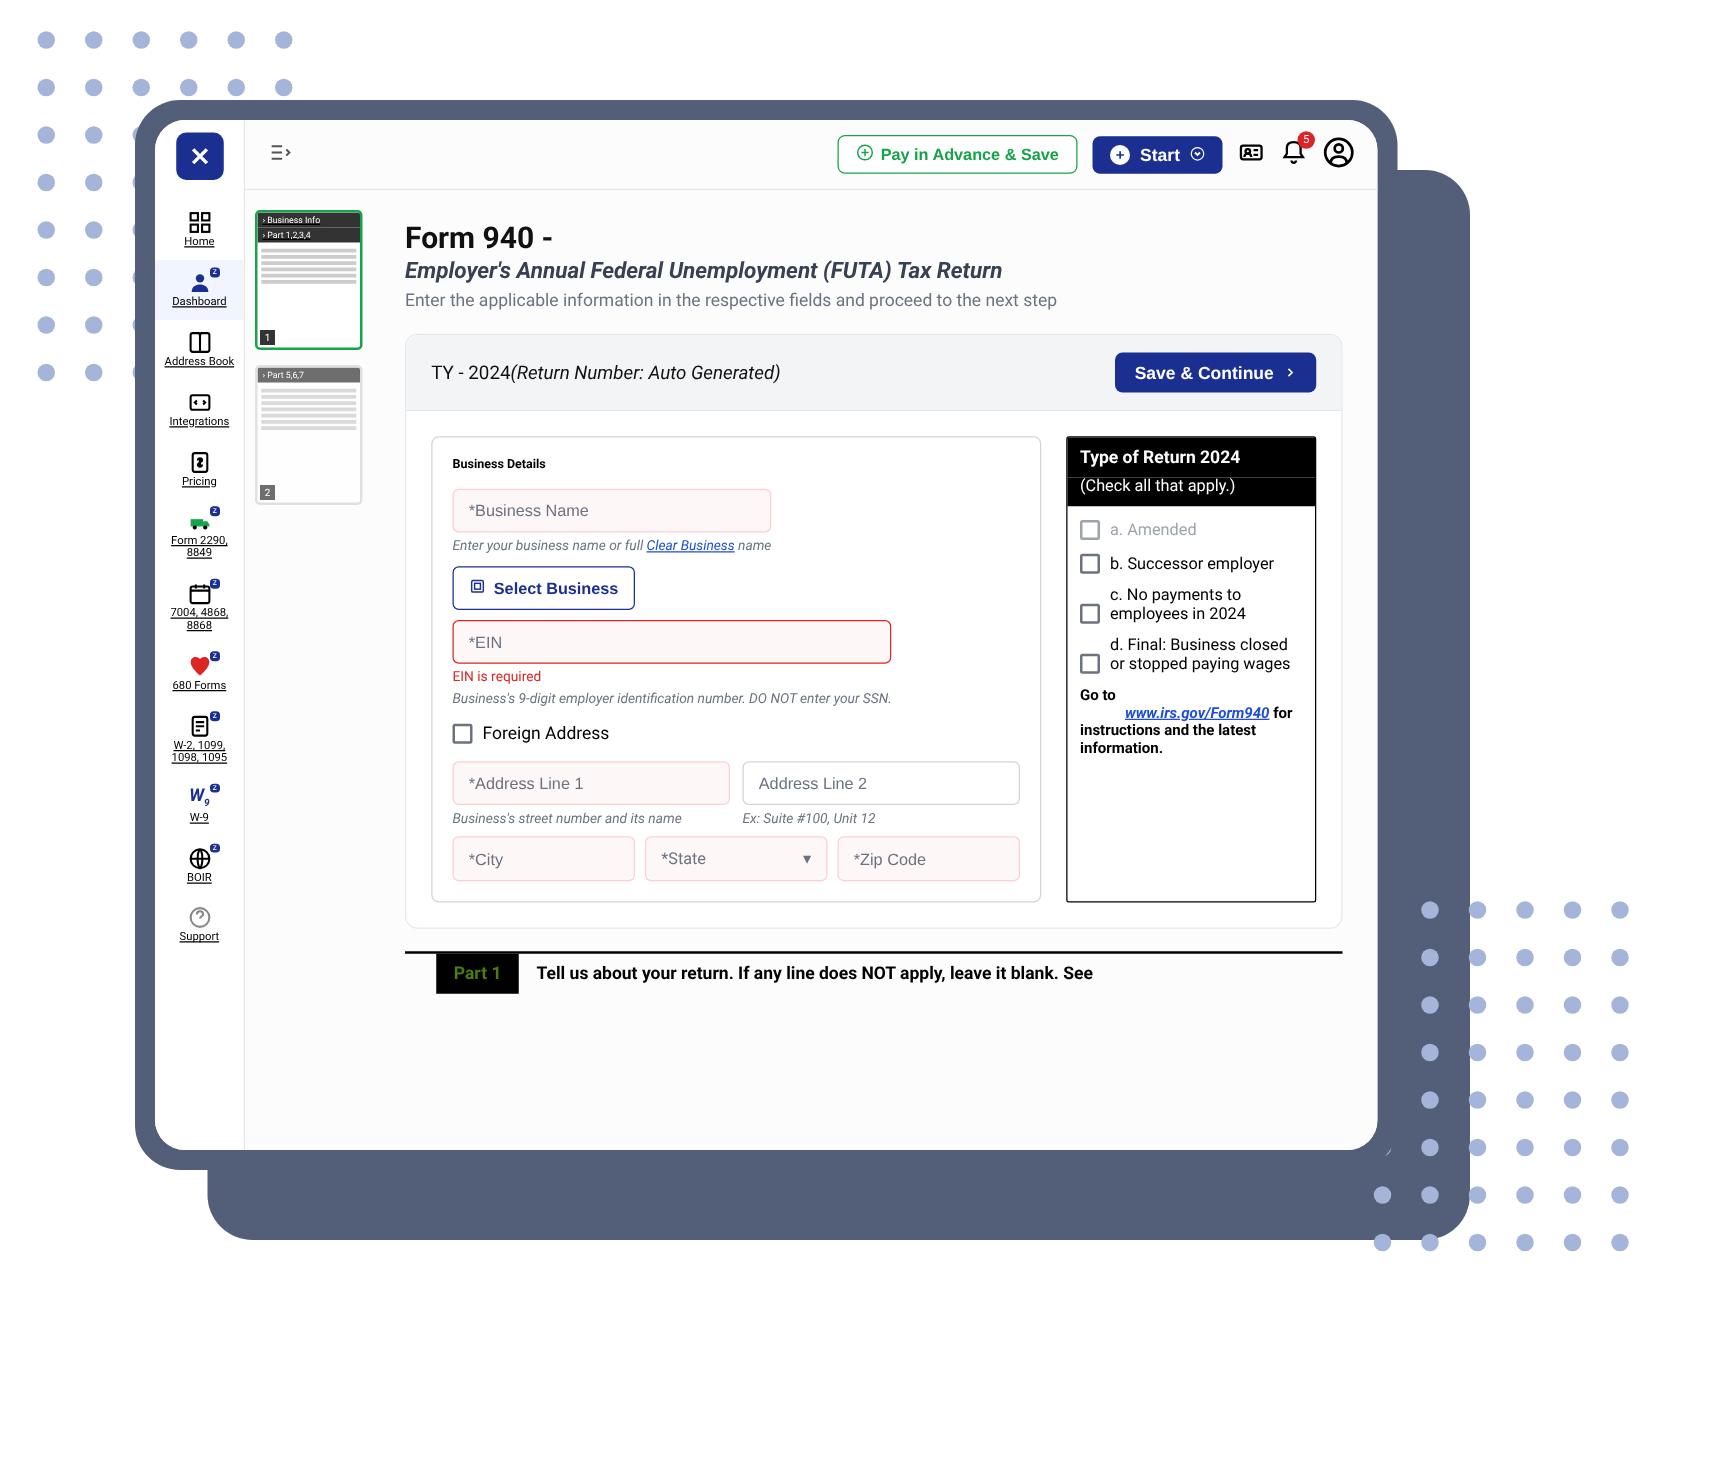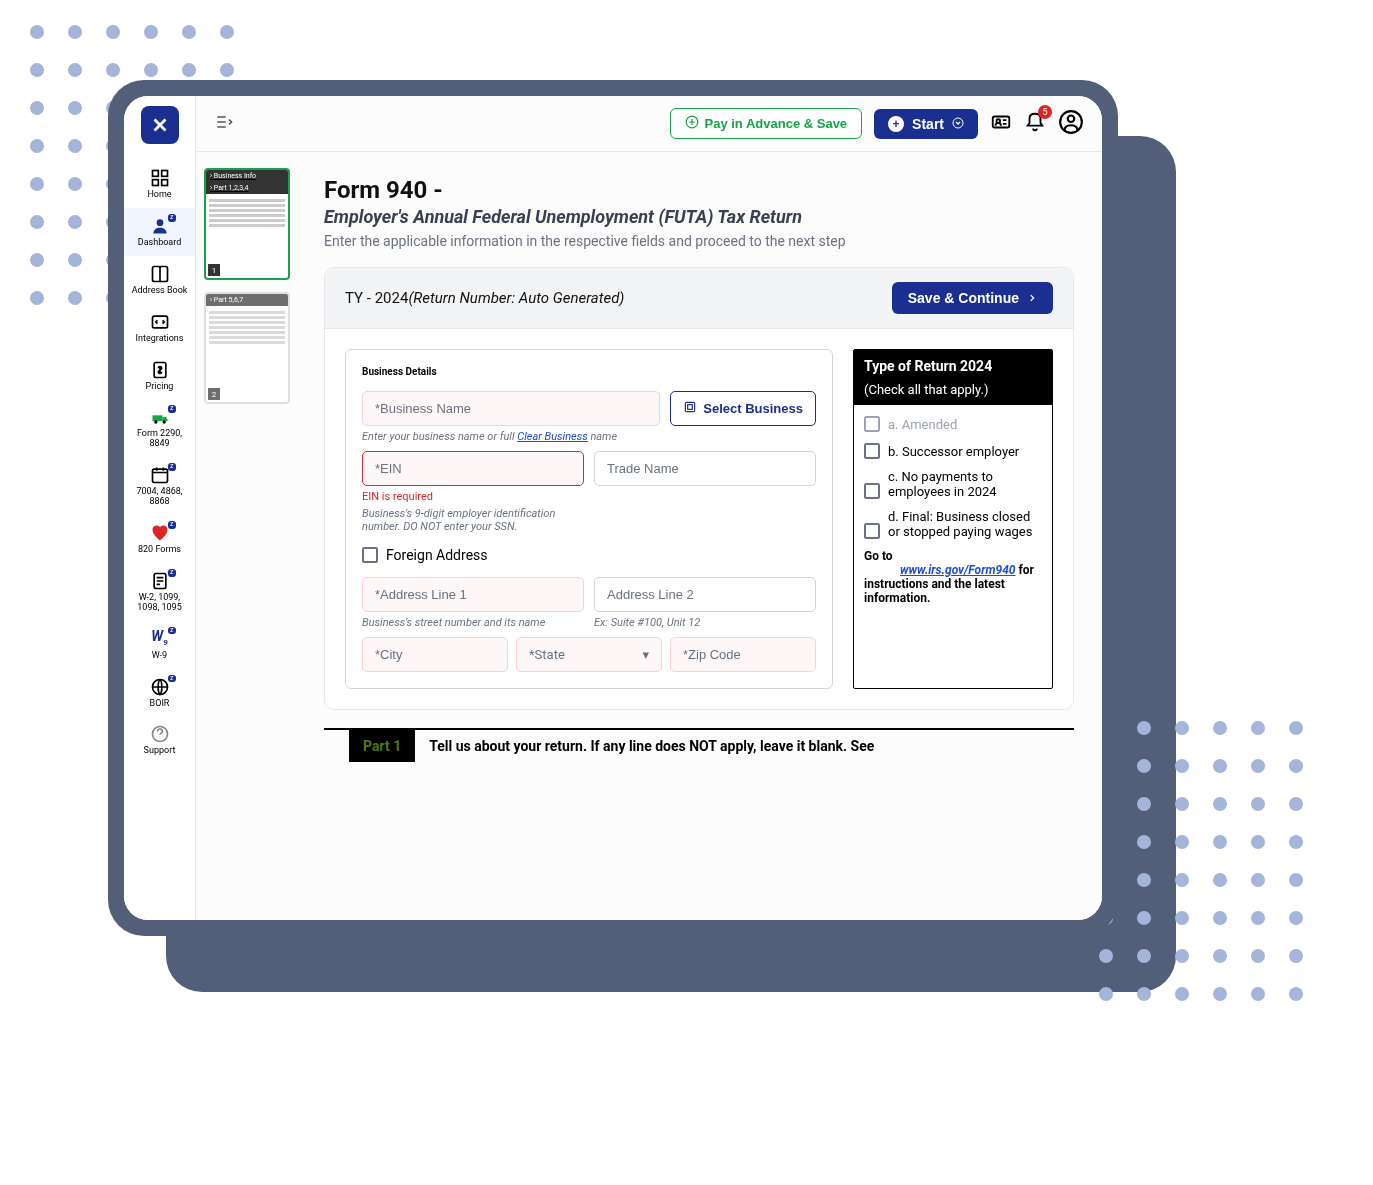--- a/index.html
+++ b/index.html
@@ -16,21 +16,21 @@
 .frame-shadow { position: absolute; top: 136px; left: 166px; width: 1010px; height: 856px; background: #535e78; border-radius: 36px; z-index: -1; }
 .app { width: 100%; height: 100%; background: #fff; border-radius: 24px; display: flex; overflow: hidden; position: relative; }
 
 
 .sidebar { width: 72px; background: #fff; border-right: 1px solid #e5e7eb; display: flex; flex-direction: column; align-items: center; padding-top: 10px; }
 .logo { width: 38px; height: 38px; background: #1a2f8f; border-radius: 8px; display: flex; align-items: center; justify-content: center; color: #fff; font-weight: bold; margin-bottom: 16px; }
 .nav-item { width: 100%; display: flex; flex-direction: column; align-items: center; padding: 8px 4px; cursor: pointer; font-size: 9px; color: #000; text-align: center; line-height: 1.1; }
 .nav-item.active { background: #f1f5ff; }
 .nav-icon { width: 20px; height: 20px; display: flex; align-items: center; justify-content: center; margin-bottom: 2px; }
 .nav-icon svg { width: 100%; height: 100%; }
-.nav-label { font-size: 9px; }
+.nav-label { font-size: 9px; text-decoration: underline; }
 .badge-z { position: relative; }
 .badge-z::after { content: "z"; position: absolute; top: -2px; right: -6px; background: #1a2f8f; color: #fff; font-size: 7px; padding: 0 2px; border-radius: 3px; }
 
 
 .main { flex: 1; display: flex; flex-direction: column; background: #fcfcfd; }
 
 
 .topbar { height: 56px; display: flex; align-items: center; padding: 0 18px; border-bottom: 1px solid #e5e7eb; gap: 12px; }
 .collapse-btn { color: #555; cursor: pointer; }
 .topbar-spacer { flex: 1; }
@@ -57,21 +57,21 @@
 .form-card { border: 1px solid #e5e7eb; border-radius: 10px; background: #fff; }
 .form-card-header { display: flex; align-items: center; justify-content: space-between; padding: 14px 20px; background: #f3f4f6; border-bottom: 1px solid #e5e7eb; border-radius: 10px 10px 0 0; }
 .ty-text { font-size: 15px; color: #111; }
 .ty-text em { font-style: italic; }
 .save-continue { background: #1a2f8f; color: #fff; padding: 8px 16px; border-radius: 6px; font-size: 14px; font-weight: 600; display: flex; align-items: center; gap: 8px; cursor: pointer; border: none; }
 
 .form-card-body { padding: 20px; display: grid; grid-template-columns: 1fr 200px; gap: 20px; }
 
 .biz-details { border: 1px solid #d1d5db; border-radius: 6px; padding: 16px; }
 .biz-details h3 { font-size: 10px; font-weight: 700; margin-bottom: 14px; }
-.field-row { display: flex; gap: 10px; margin-bottom: 8px; align-items: flex-start; }
+.field-row { display: flex; gap: 10px; margin-bottom: 8px; align-items: flex-start; flex-direction: column; }
 .field { flex: 1; }
 .input { width: 100%; padding: 9px 12px; border: 1px solid #fccfd3; background: #fef7f7; border-radius: 5px; font-size: 13px; color: #6b7280; }
 .input::placeholder { color: #6b7280; }
 .input.plain { border-color: #d1d5db; background: #fff; }
 .input.error { border-color: #dc2626; }
 .helper { font-size: 11px; font-style: italic; color: #6b7280; margin-top: 4px; }
 .helper a { color: #1d4ed8; text-decoration: underline; }
 .error-text { font-size: 11px; color: #dc2626; margin-top: 4px; }
 
 .select-biz { border: 1px solid #1a2f8f; background: #fff; color: #1a2f8f; padding: 8px 12px; border-radius: 5px; font-size: 13px; font-weight: 600; display: flex; align-items: center; gap: 6px; cursor: pointer; }
@@ -311,21 +311,21 @@
             </svg>
           </span>
       <span class="nav-label">7004, 4868, 8868</span>
     </div>
     <div class="nav-item">
       <span class="nav-icon badge-z">
             <svg viewBox="0 0 24 24" fill="#dc2626">
               <path d="M12 21 C12 21 3 14 3 8 C3 5 5 3 8 3 C10 3 11 4 12 5 C13 4 14 3 16 3 C19 3 21 5 21 8 C21 14 12 21 12 21 Z"></path>
             </svg>
           </span>
-      <span class="nav-label">820 Forms</span>
+      <span class="nav-label">680 Forms</span>
     </div>
     <div class="nav-item">
       <span class="nav-icon badge-z">
             <svg viewBox="0 0 24 24" fill="none" stroke="#000" stroke-width="2">
               <rect x="5" y="3" width="14" height="18" rx="2"></rect>
               <path d="M8 8 L16 8 M8 12 L16 12 M8 16 L12 16"></path>
             </svg>
           </span>
       <span class="nav-label">W-2, 1099, 1098, 1095</span>
     </div>
@@ -469,23 +469,20 @@
                   <span>Select Business</span>
                 </button>
               </div>
 
               <div class="field-row">
                 <div class="field">
                   <input class="input error" placeholder="*EIN" style="">
                   <div class="error-text">EIN is required</div>
                   <div class="helper">Business's 9-digit employer identification number. DO NOT enter your SSN.</div>
                 </div>
-                <div class="field">
-                  <input class="input plain" placeholder="Trade Name" style="">
-                </div>
               </div>
 
               <div class="foreign-check">
                 <span class="checkbox-box"></span>
                 <span>Foreign Address</span>
               </div>
 
               <div class="addr-row">
                 <div class="field">
                   <input class="input" placeholder="*Address Line 1" style="">

